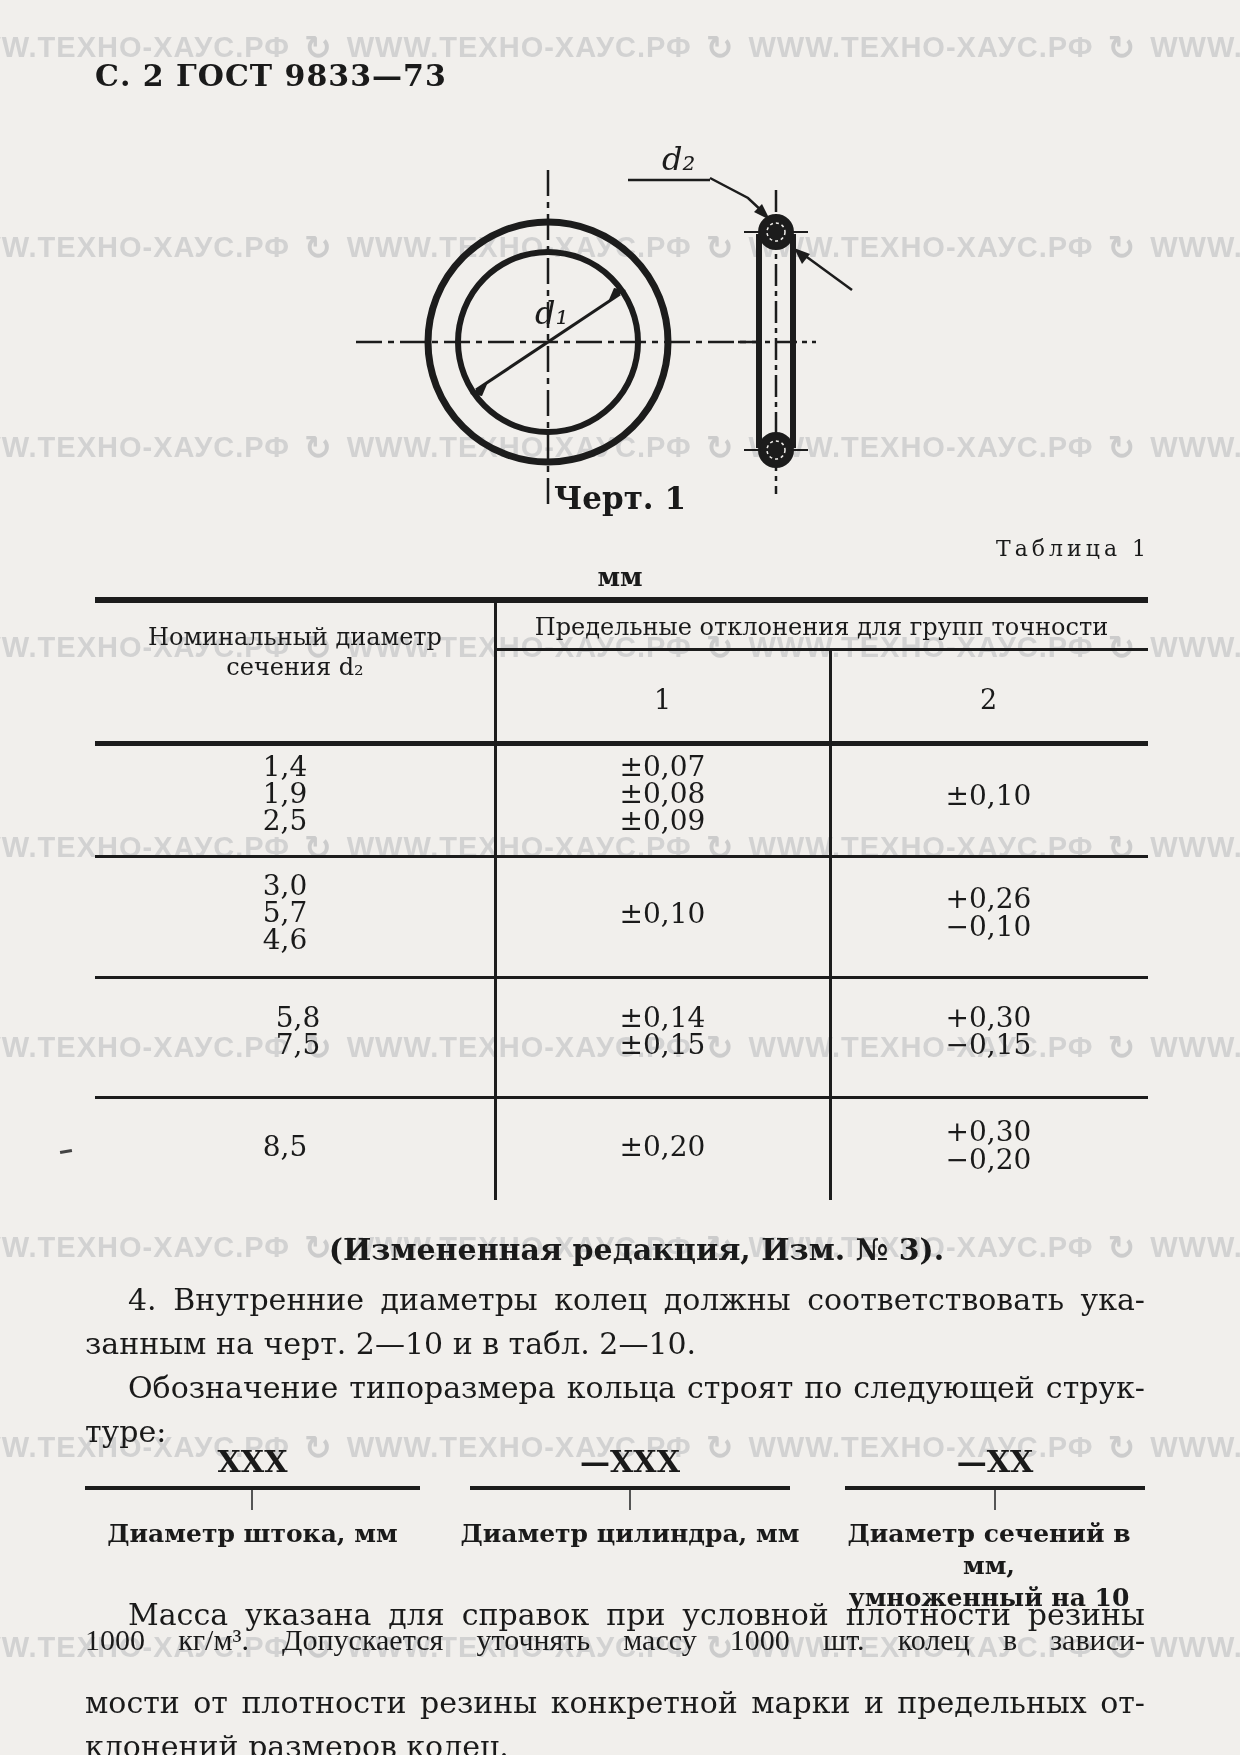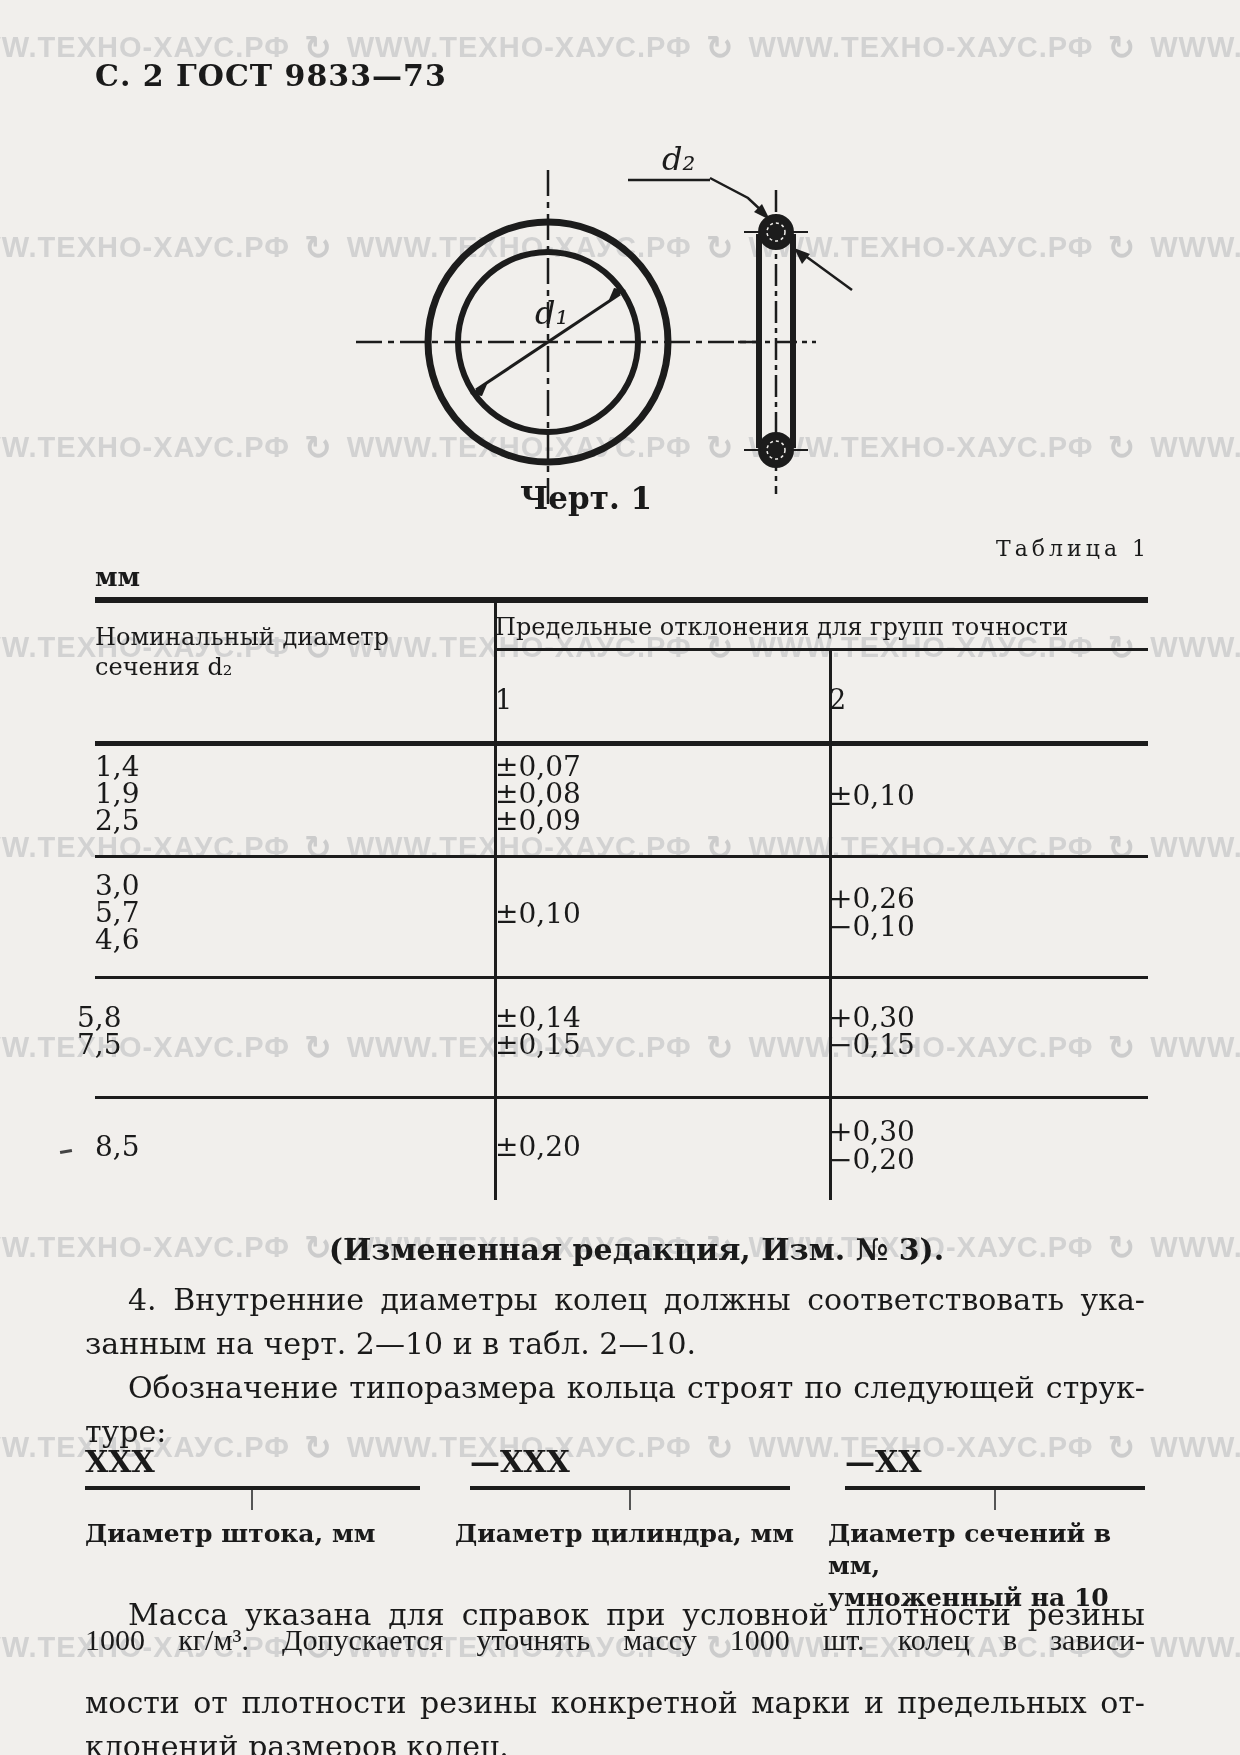--- a/index.html
+++ b/index.html
@@ -10,21 +10,21 @@
   }
   
   .wm-layer{position:absolute;inset:0;z-index:0;}
   .wm-row{position:absolute;white-space:nowrap;font-family:"Liberation Sans",sans-serif;
     font-weight:bold;font-size:29px;letter-spacing:1px;color:#d2d2d2;}
   .wm-text{margin-right:14px;}
   .wm-icon{display:inline-block;margin-right:14px;color:#cccccc;font-size:33px;
     font-family:"DejaVu Sans",sans-serif;transform:translateY(2px);}
   
   .abs{position:absolute;z-index:2;}
-  .ctr{text-align:left;}
+  .ctr{text-align:center;}
   .hline{position:absolute;background:#1c1c1c;z-index:2;}
   .vline{position:absolute;background:#1c1c1c;z-index:2;}
   
   .page-head{font-weight:bold;font-size:30px;letter-spacing:1px;}
   
   .fig-caption{font-weight:bold;font-size:31px;}
   svg .ink{stroke:#1c1c1c;fill:none;}
   svg text{fill:#1c1c1c;}
   
   .t-small{font-size:24px;line-height:30px;}
@@ -134,21 +134,21 @@
     <div>3,0</div>
     <div>5,7</div>
     <div>4,6</div>
   </div>
   <div class="abs ctr t-val" style="left:495px;top:900px;width:335px;">±0,10</div>
   <div class="abs ctr t-val" style="left:829px;top:885px;width:319px;">
     <div>+0,26</div>
     <div>−0,10</div>
   </div>
 
-  <div class="abs ctr t-num" style="left:77px;top:1004px;width:380px;">
+  <div class="abs ctr t-num" style="left:108px;top:1004px;width:380px;">
     <div>5,8</div>
     <div>7,5</div>
   </div>
   <div class="abs ctr t-val" style="left:495px;top:1004px;width:335px;line-height:27px;">
     <div>±0,14</div>
     <div>±0,15</div>
   </div>
   <div class="abs ctr t-val" style="left:829px;top:1004px;width:319px;line-height:27px;">
     <div>+0,30</div>
     <div>−0,15</div>

